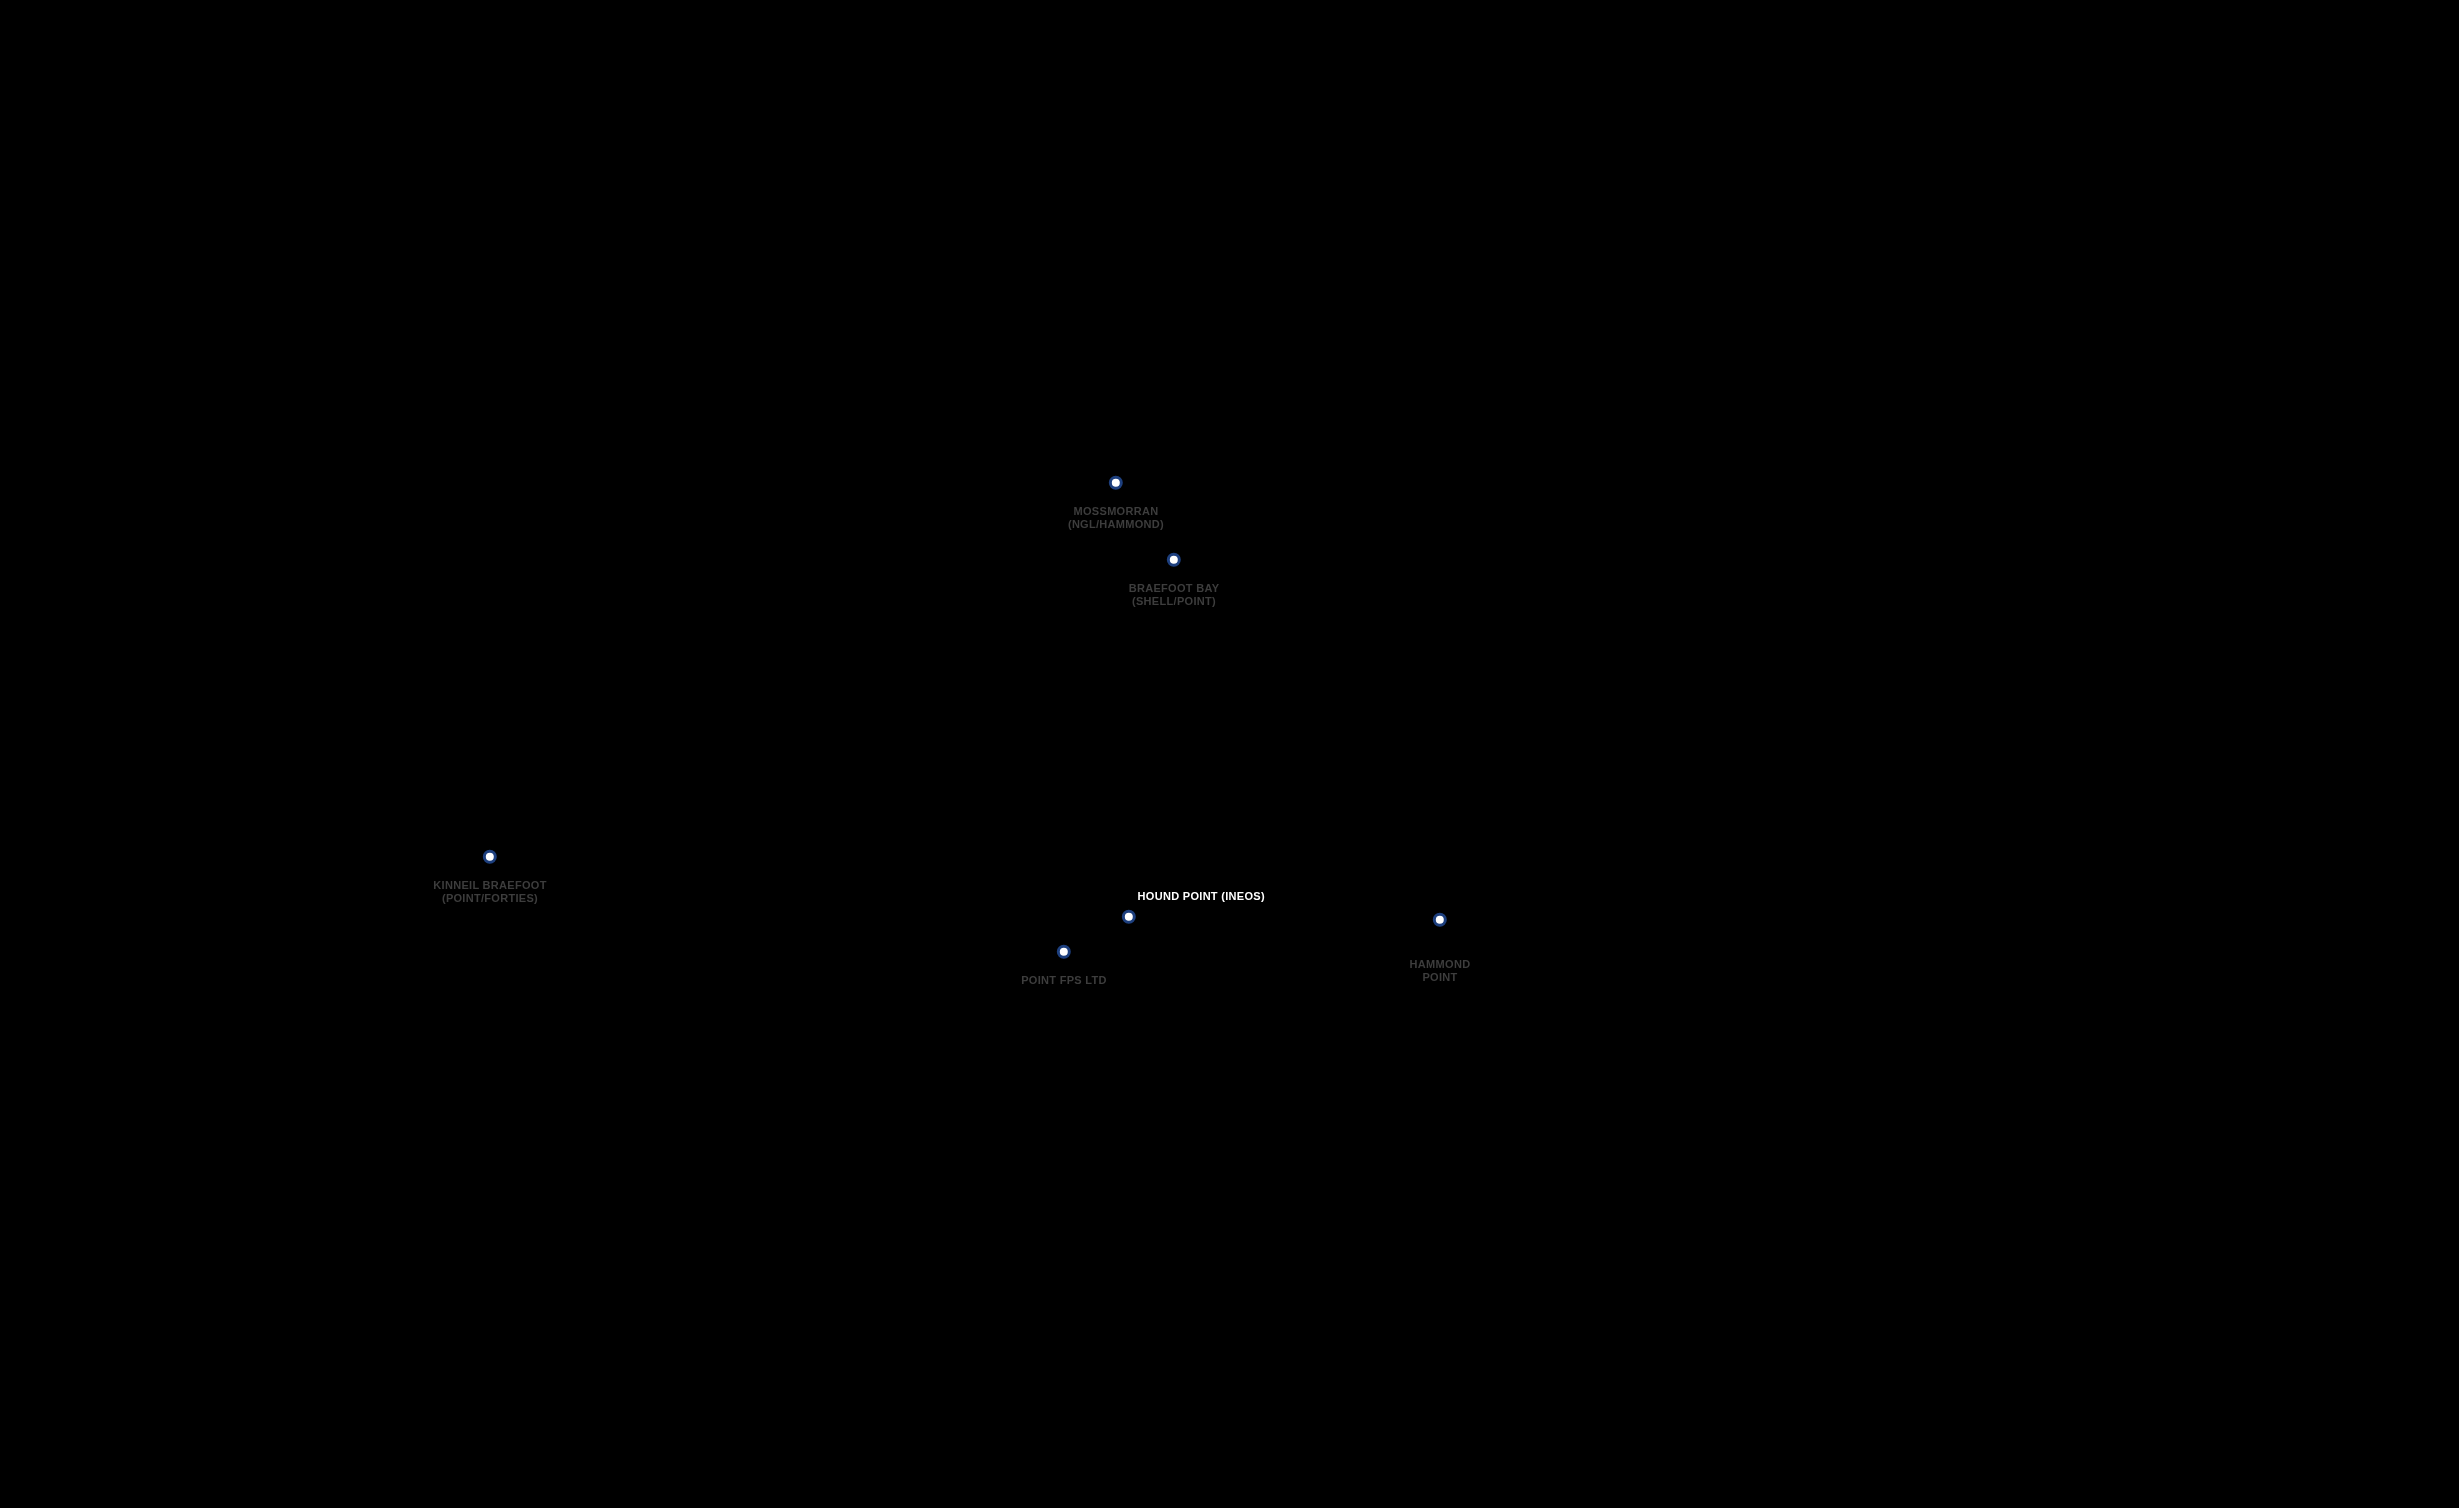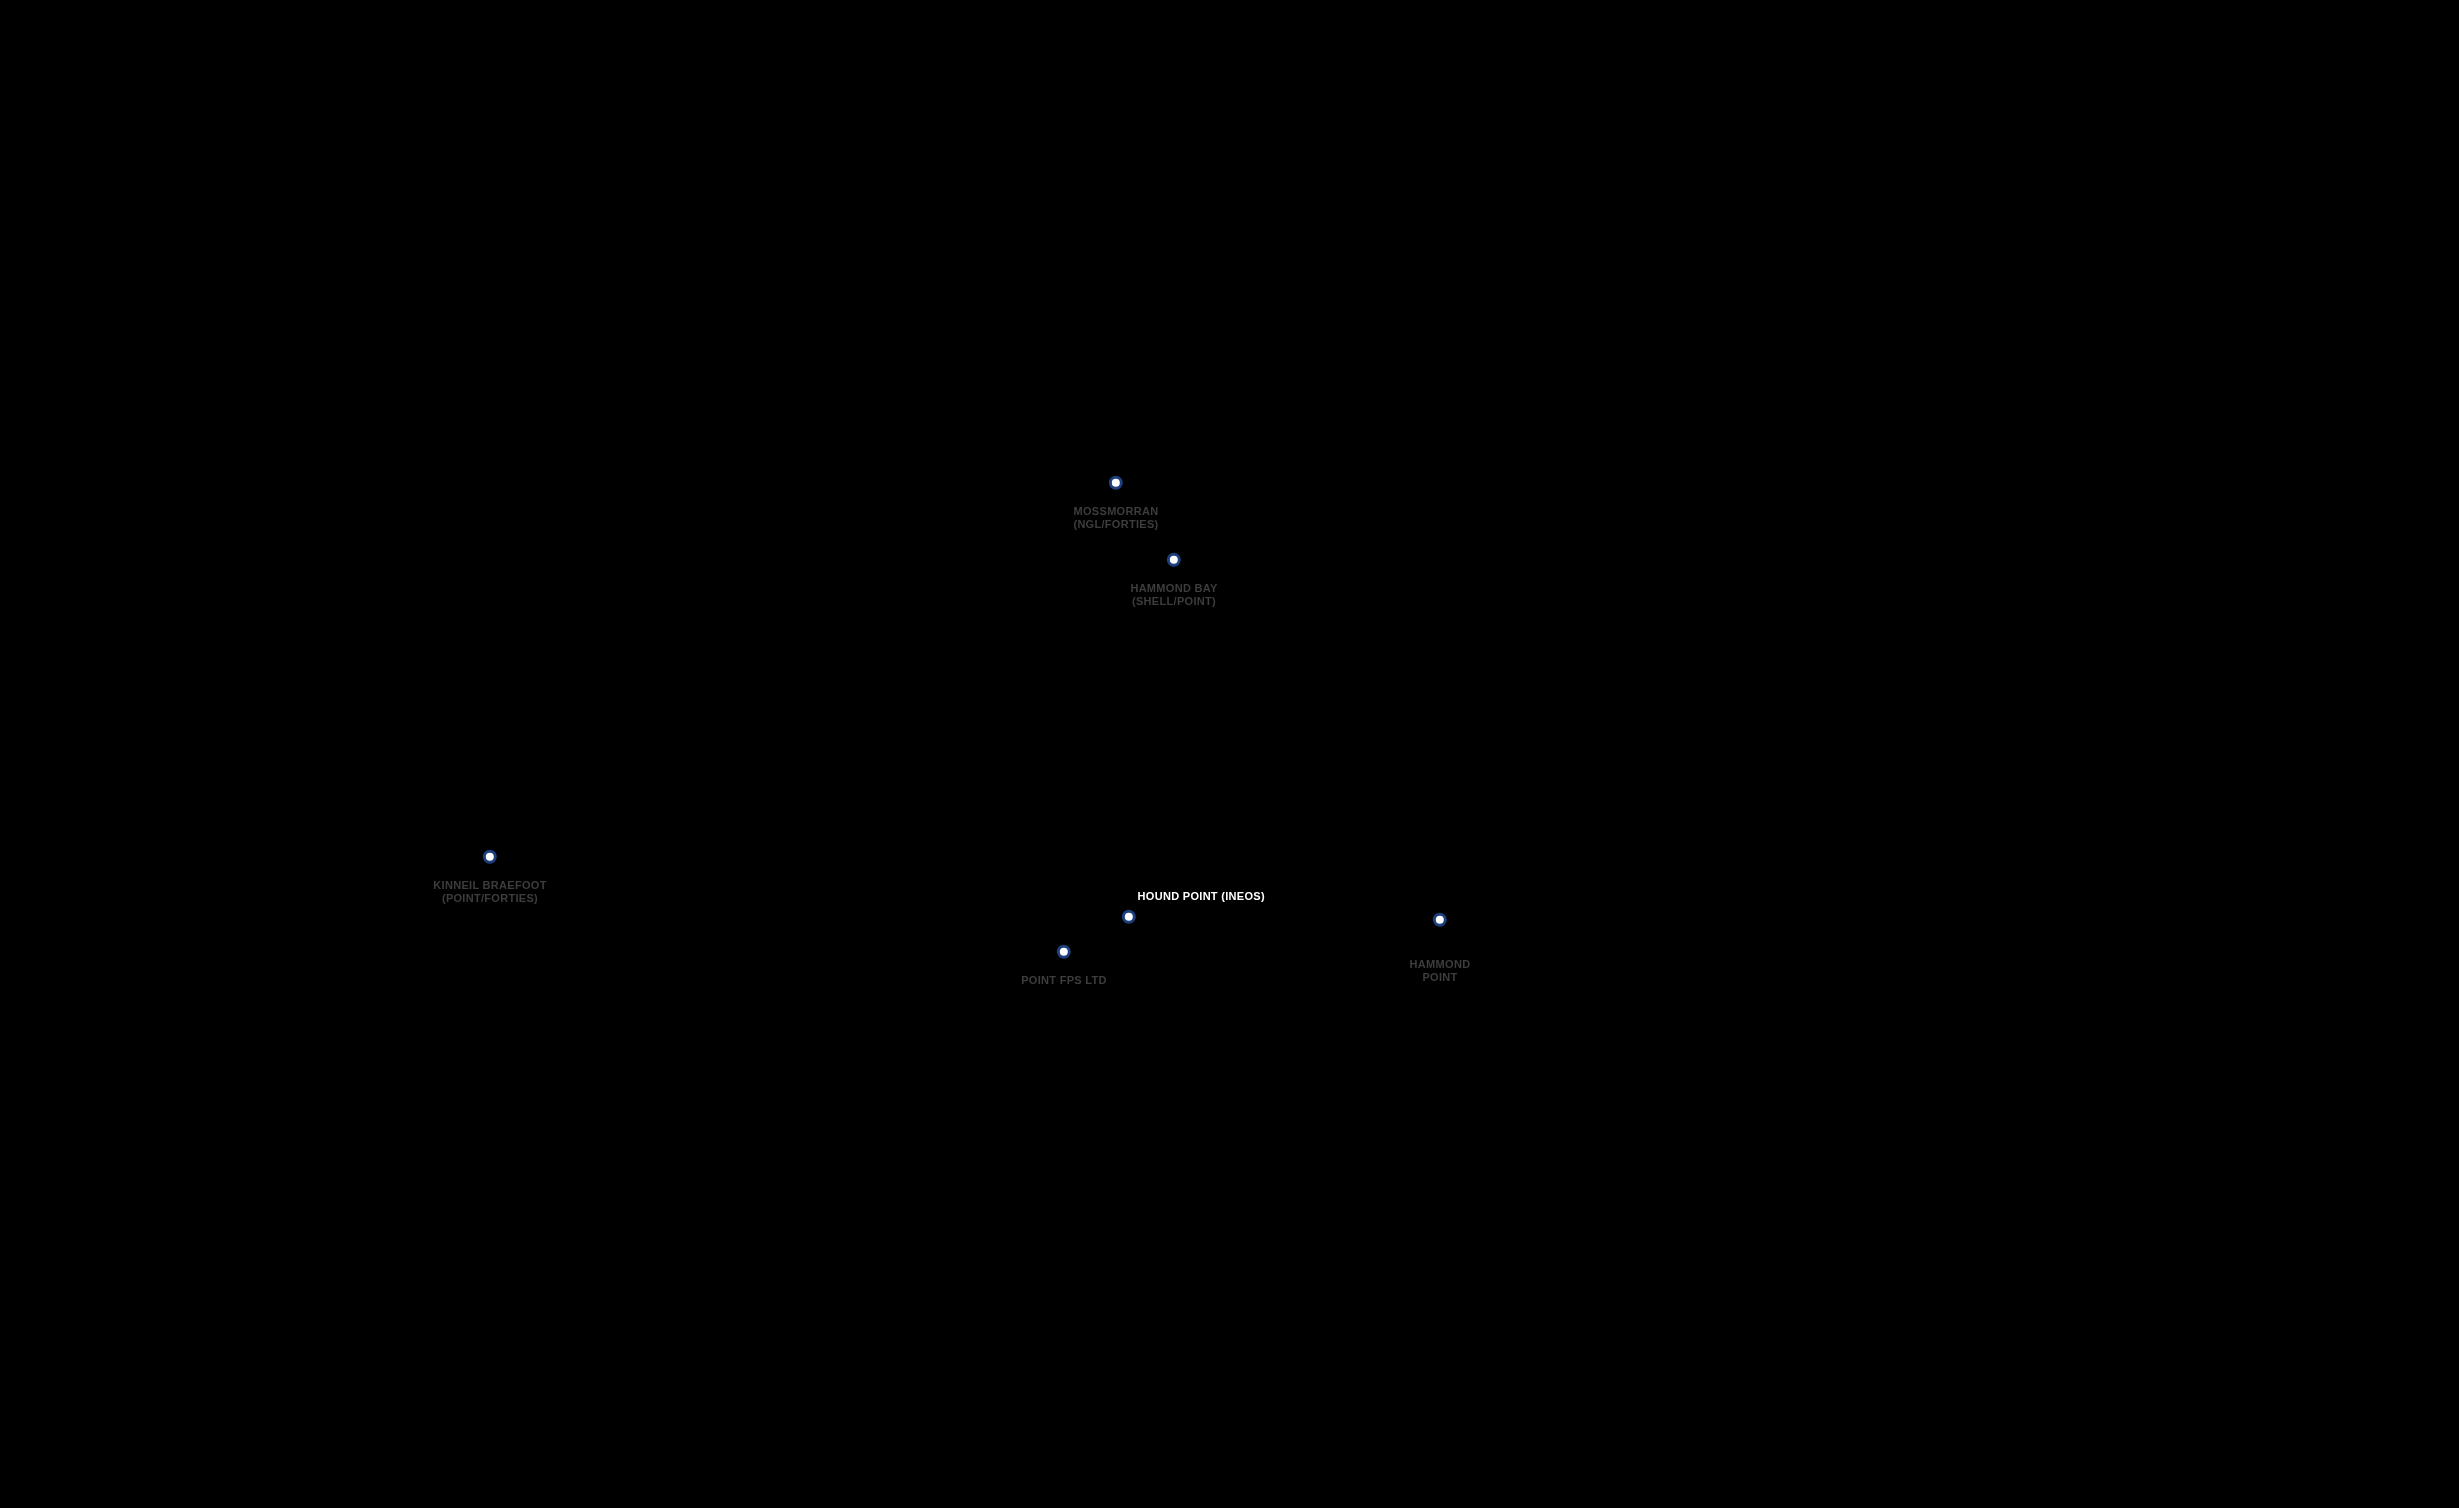--- a/index.html
+++ b/index.html
@@ -51,28 +51,28 @@
 </style>
 </head>
 <body>
 
 <div class="map-canvas">
 
   <div class="marker" style="left: 1116px; top: 483px;">
     <span class="dot" style="border-color: rgb(29, 63, 126); background: rgb(255, 255, 255);"></span>
     <div class="label below" style="color: rgb(61, 61, 61);">
       <div>MOSSMORRAN</div>
-      <div>(NGL/FORTIES)</div>
+      <div>(NGL/HAMMOND)</div>
     </div>
   </div>
 
   <div class="marker" style="left: 1174px; top: 560px;">
     <span class="dot" style="border-color: rgb(29, 63, 126); background: rgb(255, 255, 255);"></span>
     <div class="label below" style="color: rgb(61, 61, 61);">
-      <div>HAMMOND BAY</div>
+      <div>BRAEFOOT BAY</div>
       <div>(SHELL/POINT)</div>
     </div>
   </div>
 
   <div class="marker" style="left: 490px; top: 857px;">
     <span class="dot" style="border-color: rgb(29, 63, 126); background: rgb(255, 255, 255);"></span>
     <div class="label below" style="color: rgb(61, 61, 61);">
       <div>KINNEIL BRAEFOOT</div>
       <div>(POINT/FORTIES)</div>
     </div>

